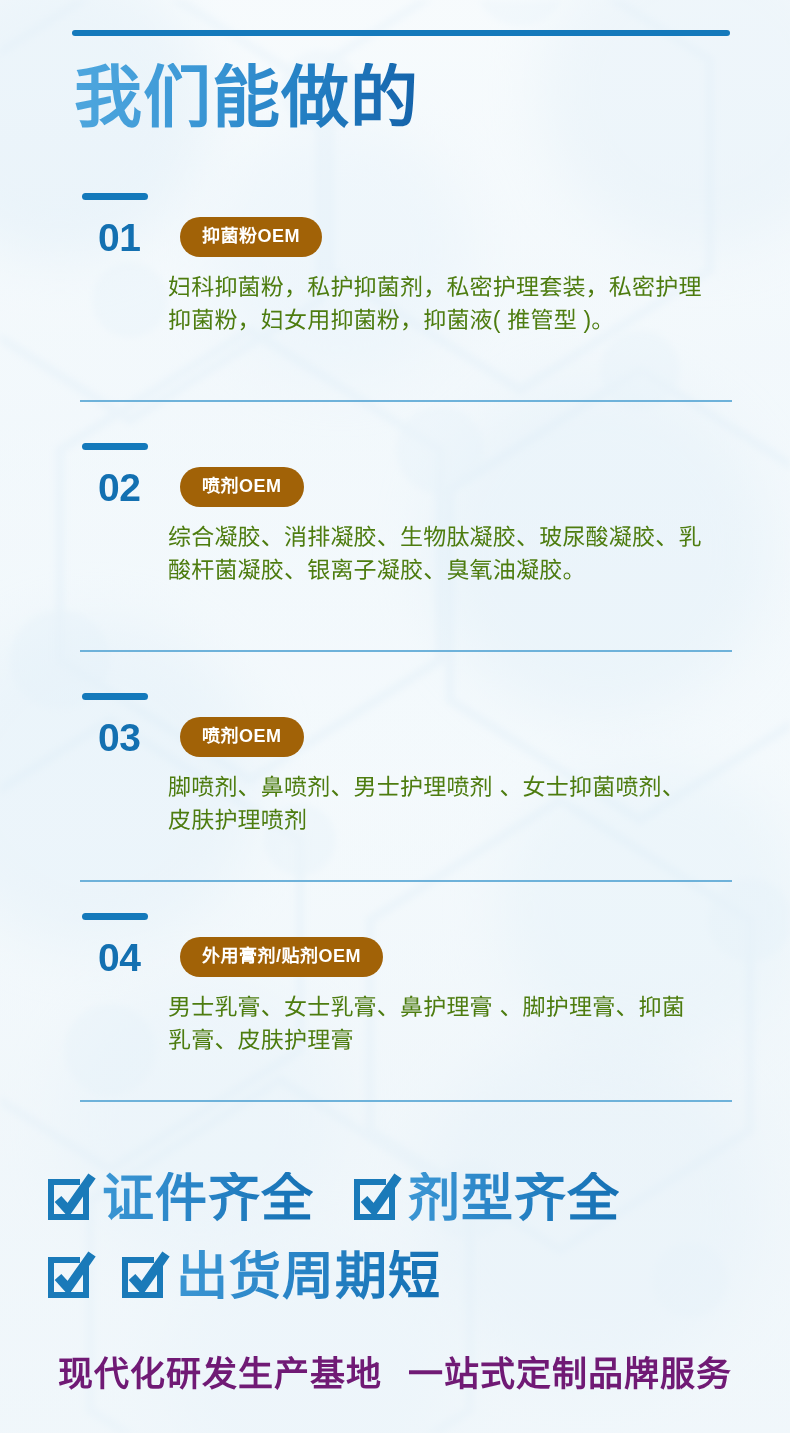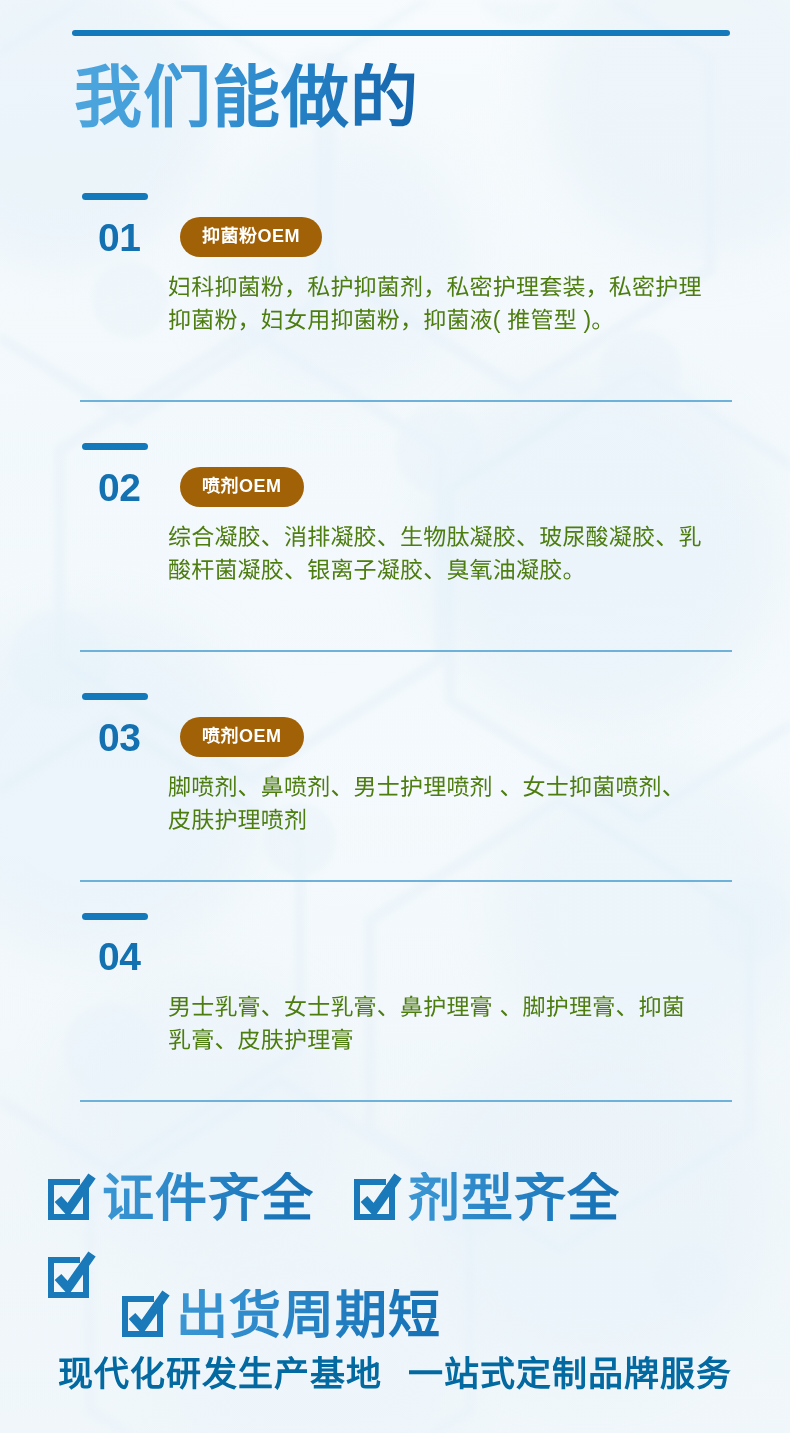--- a/index.html
+++ b/index.html
@@ -180,32 +180,32 @@
     -webkit-background-clip:text;
     background-clip:text;
     color:transparent;
     -webkit-text-fill-color:transparent;
     white-space:nowrap;
   }
 
   .feat-a { margin-left:44px; }
   .feat-b { margin-left:36px;text-align:center; }
   .feat-c { margin-left:44px; }
-  .feat-d { margin-left:22px;margin-top:39px; }
+  .feat-d { margin-left:22px; }
 
   
   .tagline {
     position:absolute;
     left:0;
     top:1345px;
     width:790px;
     text-align:center;
     font-size:35px;
     font-weight:bold;
-    color:#0369a1;
+    color:#701a75;
     letter-spacing:1px;
     white-space:nowrap;
   }
   .tagline .gap { display:inline-block; width:26px; }
 </style>
 </head>
 <body>
 
 <div id="bg-art">
   <div class="blob" style="left:-90px;top:-40px;width:300px;height:300px;background:rgba(196,222,240,.55);"></div>
@@ -280,20 +280,21 @@
         <span class="sec-pill">喷剂OEM</span>
       </div>
       <p class="sec-desc">脚喷剂、鼻喷剂、男士护理喷剂 、女士抑菌喷剂、皮肤护理喷剂</p>
       <div class="sec-rule" style="top:187px;"></div>
     </div>
 
     <div class="section" style="top:913px;">
       <span class="sec-dash"></span>
       <div class="sec-head">
         <span class="sec-num">04</span>
+        <span class="sec-pill">外用膏剂/贴剂OEM</span>
       </div>
       <p class="sec-desc">男士乳膏、女士乳膏、鼻护理膏 、脚护理膏、抑菌乳膏、皮肤护理膏</p>
       <div class="sec-rule" style="top:187px;"></div>
     </div>
 
   </div>
 
   <div class="features">
 
     <div class="feat-row">

